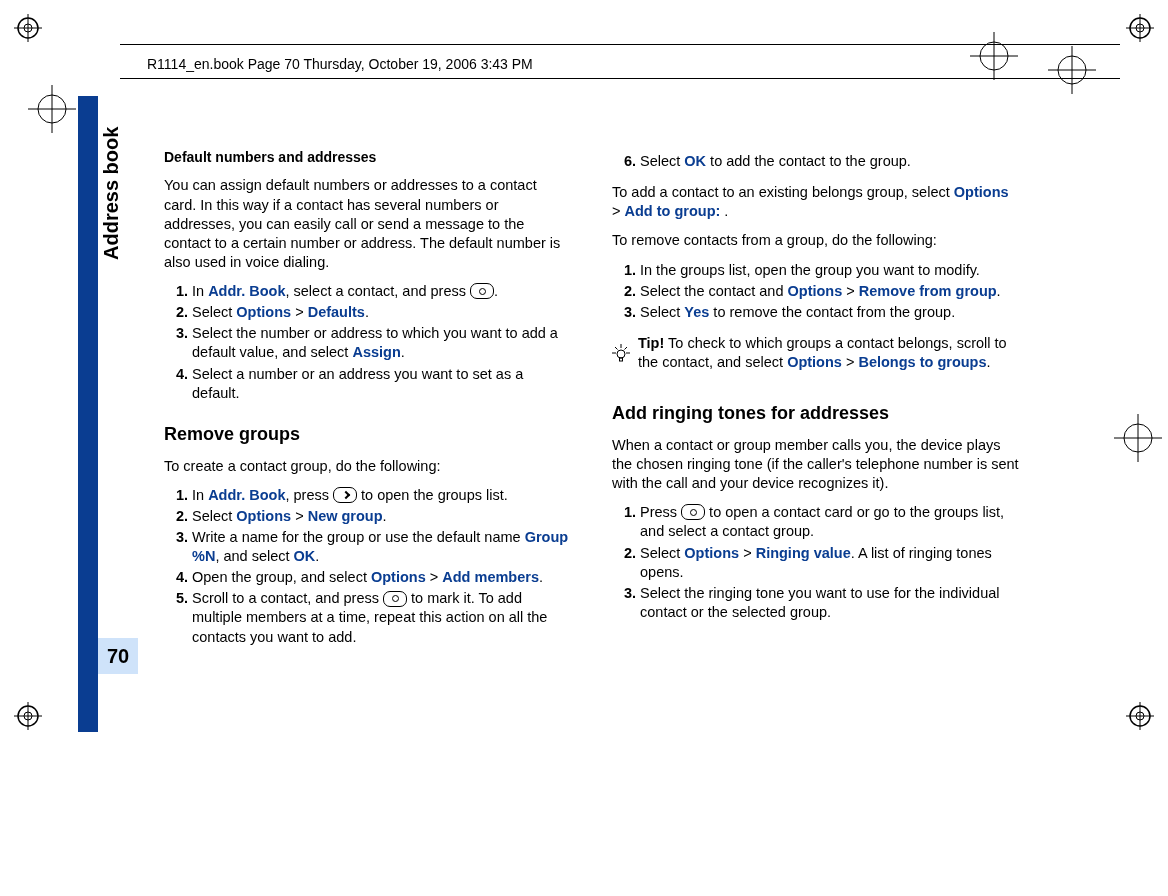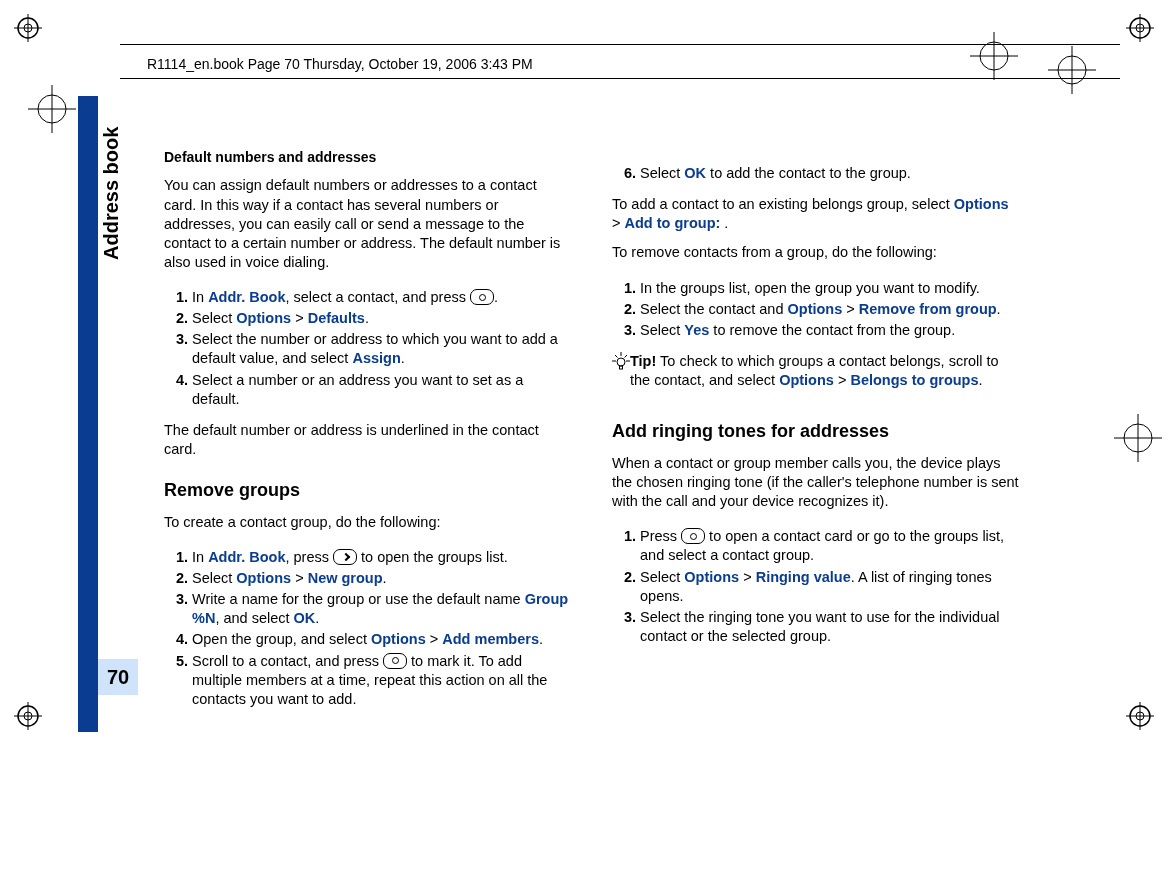--- a/index.html
+++ b/index.html
@@ -69,21 +69,21 @@
     transform-origin: left top;
     font-size: 20px;
     font-weight: bold;
     color: #000;
     white-space: nowrap;
   }
   
   .page-num-box {
     position: absolute;
     left: 98px;
-    bottom: 49px;
+    bottom: 70px;
     width: 40px;
     height: 36px;
     background: #cfe3fa;
     display: flex;
     align-items: center;
     justify-content: center;
     font-weight: bold;
     font-size: 20px;
   }
   
@@ -102,34 +102,35 @@
     margin: 0 0 10px 0;
     font-weight: 700;
   }
   h2.main {
     font-size: 18px;
     margin: 20px 0 10px 0;
     font-weight: 700;
   }
   p { margin: 0 0 10px 0; }
   ol {
-    margin: 16px 0 12px 0;
+    margin: 4px 0 12px 0;
     padding-left: 28px;
   }
   ol li {
     margin: 0 0 2px 0;
   }
   ol li::marker {
     font-weight: bold;
   }
   .ui { color: #0a3d91; font-weight: bold; }
   .tip {
     display: flex;
-    gap: 0;
+    gap: 8px;
     margin: 6px 0 30px 0;
+    align-items: center;
   }
   .tip-icon {
     flex-shrink: 0;
     width: 18px;
     height: 18px;
   }
   .tip-body {
     flex: 1;
   }
   .key-icon {
@@ -249,21 +250,20 @@
         <span>In </span><span class="ui">Addr. Book</span><span>, select a contact, and press </span><span class="key-icon dot"></span>.
       </li>
       <li>
         <span>Select </span><span class="ui">Options</span><span> &gt; </span><span class="ui">Defaults</span><span>.</span>
       </li>
       <li>
         <span>Select the number or address to which you want to add a default value, and select </span><span class="ui">Assign</span><span>.</span>
       </li>
       <li>Select a number or an address you want to set as a default.</li>
     </ol>
-    <p>The default number or address is underlined in the contact card.</p>
 
     <h2 class="main">Remove groups</h2>
     <p>To create a contact group, do the following:</p>
     <ol>
       <li>
         <span>In </span><span class="ui">Addr. Book</span><span>, press </span><span class="key-icon right"></span><span> to open the groups list.</span>
       </li>
       <li>
         <span>Select </span><span class="ui">Options</span><span> &gt; </span><span class="ui">New group</span><span>.</span>
       </li>

